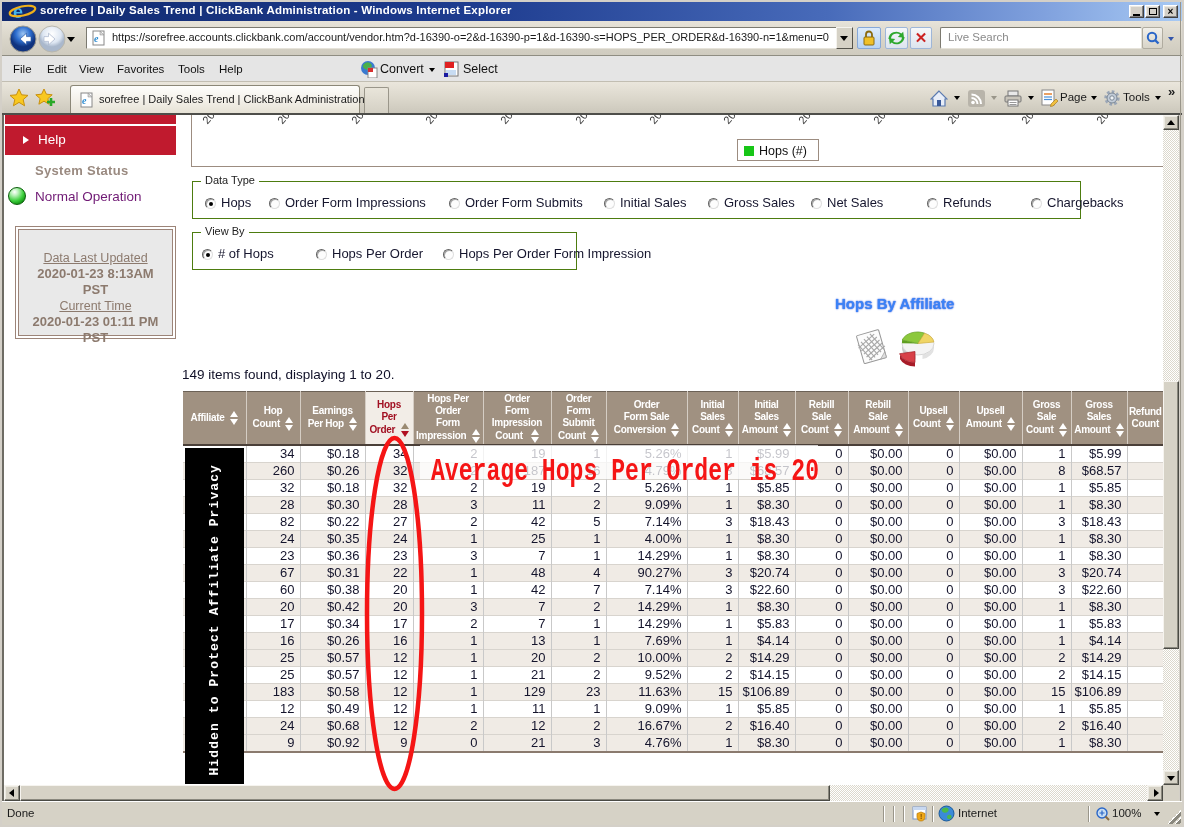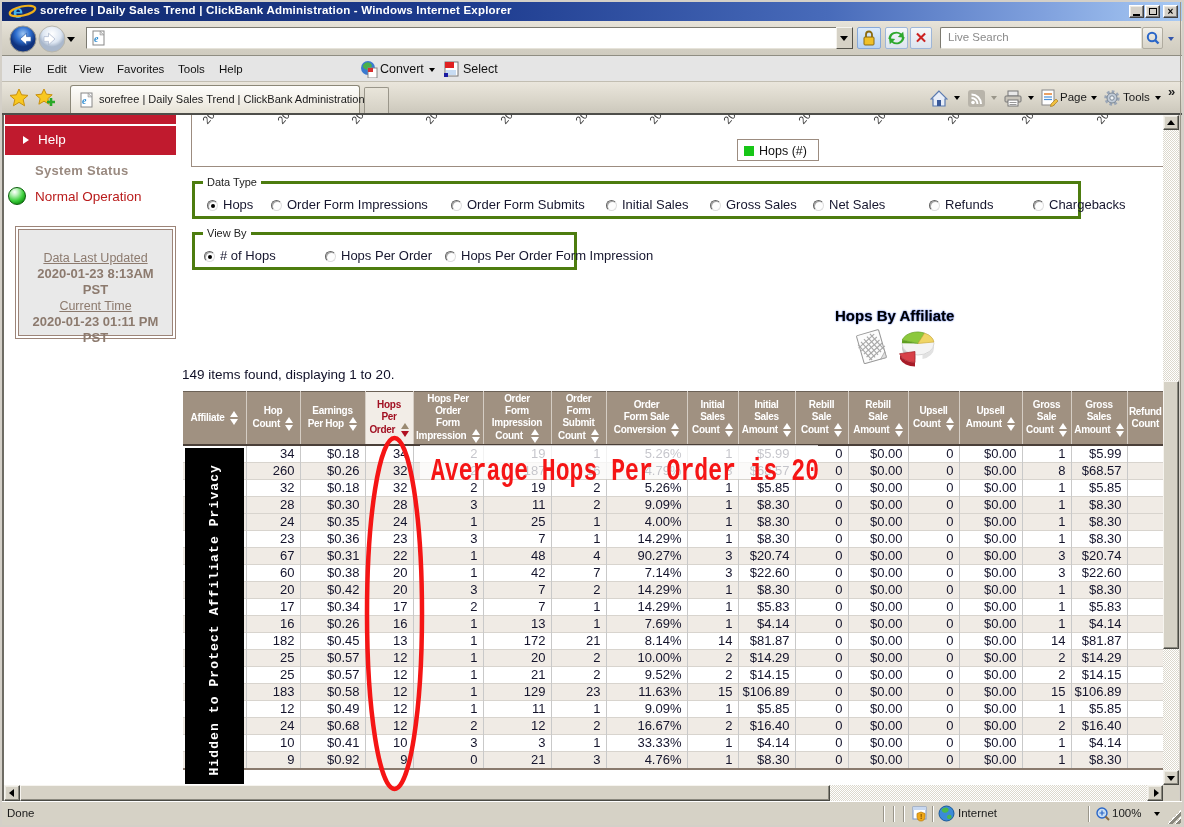--- a/index.html
+++ b/index.html
@@ -30,40 +30,40 @@
 
 #content{position:absolute;left:4px;top:115px;width:1159px;height:670px;background:#fff;overflow:hidden}
 #cborder-left{position:absolute;left:2px;top:115px;width:2px;height:686px;background:#6e6c64}
 
 #helpblock{position:absolute;left:1px;top:0;width:171px;height:40px;background:#c01a2e}
 #helpline{position:absolute;left:1px;top:9px;width:171px;height:2px;background:#fff}
 #helparr{width:0;height:0;border-top:4px solid transparent;border-bottom:4px solid transparent;border-left:6px solid #fff;position:absolute;left:19px;top:21px}
 #helptxt{position:absolute;left:34px;top:17px;color:#fff;font-size:13.5px}
 #sysstat{position:absolute;left:31px;top:48px;color:#9a8a80;font-size:13px;font-weight:bold;letter-spacing:.3px}
 #orb{position:absolute;left:4px;top:72px;width:18px;height:18px;border-radius:50%;background:radial-gradient(circle at 35% 25%,#ffffff 0%,#baf2ba 22%,#3fd03f 55%,#119111 80%,#066806 100%);border:1px solid #0a5c0a}
-#normop{position:absolute;left:31px;top:74px;color:#b91c1c;font-size:13.5px}
+#normop{position:absolute;left:31px;top:74px;color:#701a75;font-size:13.5px}
 #graybox{position:absolute;left:11px;top:111px;width:161px;height:113px;background:#9c8478;padding:1px}
 #graybox .inner2{width:100%;height:100%;background:#fff;padding:2px}
 #graybox .inner3{width:100%;height:100%;background:#e9e9e9;border:1px solid #9c8478;text-align:center;color:#8c7a6e;font-size:12.5px;padding-top:20px;line-height:16px}
 #graybox b{font-size:13px}
 
 #chartL{position:absolute;left:187px;top:0;width:1px;height:52px;background:#9c8c80}
 #chartB{position:absolute;left:187px;top:51px;width:972px;height:1px;background:#9c8c80}
 .rlab{position:absolute;top:-1px;font-size:11px;color:#3a3a3a;transform:rotate(-50deg);transform-origin:left bottom}
 #legend{position:absolute;left:733px;top:24px;width:82px;height:22px;border:1px solid #9c8c80;background:#fff}
 #legend i{position:absolute;left:6px;top:6px;width:10px;height:10px;background:#17c617}
 #legend span{position:absolute;left:21px;top:4px;font-size:12.5px;color:#111;font-family:"Liberation Sans",sans-serif}
 
-.fs{position:absolute;border:3px solid #4d7c0f}
+.fs{position:absolute;border:1px solid #4d7c0f}
 .fs .lg{position:absolute;top:-8px;left:8px;background:#fff;padding:0 4px;font-size:11px;color:#222;white-space:nowrap}
 .rg{position:absolute;white-space:nowrap;font-size:13px;color:#16162e}
 .rad{display:inline-block;width:11px;height:11px;border-radius:50%;background:#fdfdfd;border:1px solid;border-color:#636363 #dedede #dedede #636363;box-shadow:inset 1px 1px 0 #a8a8a8;vertical-align:-2px;position:relative;margin-right:5px}
 .rad.sel::after{content:'';position:absolute;left:2.5px;top:2.5px;width:4px;height:4px;border-radius:50%;background:#000}
 
-#hba{position:absolute;left:831px;top:192px;white-space:nowrap;font-size:15px;font-weight:bold;color:#000000;text-shadow:0 0 1.5px #5272de,0 0 1.5px #869ae8}
+#hba{position:absolute;left:831px;top:180px;white-space:nowrap;font-size:15px;font-weight:bold;color:#3b82f6;text-shadow:0 0 1.5px #5272de,0 0 1.5px #869ae8}
 #found{position:absolute;left:178px;top:252px;font-size:13.5px;color:#101028}
 
 #tbl{position:absolute;left:179px;top:276px;border-collapse:collapse;table-layout:fixed;width:980px}
 #tbl th{background:#a09181;color:#fff;font-size:10px;font-weight:bold;letter-spacing:-0.3px;line-height:12px;text-align:center;vertical-align:middle;border-left:1px solid #d5cdc4;padding:1px 0;height:53px}
 #tbl th.first{border-left:none}
 #tbl th.hl{background:#f2ede7;color:#a11022}
 #tbl thead tr{border-bottom:2px solid #4a3f38;border-top:1px solid #6b6156}
 #tbl td{font-size:13px;color:#14142c;text-align:right;padding:0 5px 0 0;height:17px;line-height:16px;border-left:1px solid #c9c9c9;overflow:hidden;white-space:nowrap}
 #tbl td.aff{border-left:none}
 #tbl tbody tr{border-bottom:1px solid #d8d4ce}
@@ -128,20 +128,21 @@
   <path d="M18.5 8.2 l-6.5 5.8 6.5 5.8 0-3.4 4.5 0 0-4.8-4.5 0z" fill="#fff" stroke="#1a4a9a" stroke-width=".6"></path>
   <path d="M40.5 8.2 l6.5 5.8-6.5 5.8 0-3.4-4.5 0 0-4.8 4.5 0z" fill="#fff" stroke="#9aa8c2" stroke-width=".6"></path>
  </svg>
  <div class="dna" style="left:65px;top:16px"></div>
  <div id="addr"></div>
  <svg class="abs" style="left:89px;top:9px" width="16" height="16" viewBox="0 0 16 16">
       <rect x="2" y="1" width="11" height="14" fill="#fff" stroke="#888"></rect>
       <path d="M9 1 l4 4-4 0z" fill="#d8d8d8" stroke="#888" stroke-width=".5"></path>
       <text x="3" y="12" font-size="10" fill="#2a8ad0" font-style="italic" font-weight="bold" font-family="Liberation Serif">e</text>
     </svg>
+ <div id="addrtxt">https://sorefree.accounts.clickbank.com/account/vendor.htm?d-16390-o=2&amp;d-16390-p=1&amp;d-16390-s=HOPS_PER_ORDER&amp;d-16390-n=1&amp;menu=0</div>
  <div id="combobtn">
       <div class="dna" style="left:3px;top:8px"></div>
     </div>
  <div class="tbtn" style="left:855px;width:24px;background:linear-gradient(180deg,#dcebfc,#b8d4f4);border-color:#86a8d8">
    <svg width="22" height="20" viewBox="0 0 22 20">
         <rect x="6" y="9" width="10" height="8" rx="1" stroke="#8a6a10" fill="#f0c028"></rect>
         <path d="M8 9 v-2.5 a3 3 0 0 1 6 0 V9" fill="none" stroke="#8a6a10" stroke-width="1.8"></path>
       </svg>
  </div>
  <div class="tbtn" style="left:883px;width:23px;background:linear-gradient(180deg,#f6f8fa,#dde4ee);border-color:#9eb6d8">
@@ -292,21 +293,21 @@
     <span class="rg" style="left:256px;top:13px"><i class="rad"></i>Order Form Submits</span>
     <span class="rg" style="left:411px;top:13px"><i class="rad"></i>Initial Sales</span>
     <span class="rg" style="left:515px;top:13px"><i class="rad"></i>Gross Sales</span>
     <span class="rg" style="left:618px;top:13px"><i class="rad"></i>Net Sales</span>
     <span class="rg" style="left:734px;top:13px"><i class="rad"></i>Refunds</span>
     <span class="rg" style="left:838px;top:13px"><i class="rad"></i>Chargebacks</span>
   </div>
   <div class="fs" style="left:188px;top:117px;width:385px;height:38px">
     <span class="lg">View By</span>
     <span class="rg" style="left:9px;top:13px"><i class="rad sel"></i># of Hops</span>
-    <span class="rg" style="left:130px;top:13px"><i class="rad"></i>Hops Per Order</span>
+    <span class="rg" style="left:123px;top:13px"><i class="rad"></i>Hops Per Order</span>
     <span class="rg" style="left:250px;top:13px"><i class="rad"></i>Hops Per Order Form Impression</span>
   </div>
 
   <div id="hba">Hops By Affiliate</div>
   <svg class="abs" style="left:850px;top:213px" width="36" height="38" viewBox="0 0 36 38">
     <g transform="rotate(-16 18 19)">
         <rect x="6" y="4" width="23" height="29" rx="1" fill="#fcfcfc" stroke="#989898"></rect>
     <g stroke="#a8a8a8" stroke-width="1.1" transform="rotate(-26 17.5 18.5)">
       <line x1="7" y1="11" x2="28" y2="11"></line>
           <line x1="7" y1="15" x2="28" y2="15"></line>
@@ -448,20 +449,39 @@
           <td>1</td>
           <td>$8.30</td>
           <td>0</td>
           <td>$0.00</td>
           <td>0</td>
           <td>$0.00</td>
           <td>1</td>
           <td>$8.30</td>
           <td class="last"></td>
         </tr>
+<tr class="odd">
+          <td class="aff"></td>
+          <td>82</td>
+          <td>$0.22</td>
+          <td class="hl">27</td>
+          <td>2</td>
+          <td>42</td>
+          <td>5</td>
+          <td>7.14%</td>
+          <td>3</td>
+          <td>$18.43</td>
+          <td>0</td>
+          <td>$0.00</td>
+          <td>0</td>
+          <td>$0.00</td>
+          <td>3</td>
+          <td>$18.43</td>
+          <td class="last"></td>
+        </tr>
 <tr class="even">
           <td class="aff"></td>
           <td>24</td>
           <td>$0.35</td>
           <td class="hl">24</td>
           <td>1</td>
           <td>25</td>
           <td>1</td>
           <td>4.00%</td>
           <td>1</td>
@@ -579,39 +599,20 @@
           <td>1</td>
           <td>7.69%</td>
           <td>1</td>
           <td>$4.14</td>
           <td>0</td>
           <td>$0.00</td>
           <td>0</td>
           <td>$0.00</td>
           <td>1</td>
           <td>$4.14</td>
-          <td class="last"></td>
-        </tr>
-<tr class="odd">
-          <td class="aff"></td>
-          <td>182</td>
-          <td>$0.45</td>
-          <td class="hl">13</td>
-          <td>1</td>
-          <td>172</td>
-          <td>21</td>
-          <td>8.14%</td>
-          <td>14</td>
-          <td>$81.87</td>
-          <td>0</td>
-          <td>$0.00</td>
-          <td>0</td>
-          <td>$0.00</td>
-          <td>14</td>
-          <td>$81.87</td>
           <td class="last"></td>
         </tr>
 <tr class="even">
           <td class="aff"></td>
           <td>25</td>
           <td>$0.57</td>
           <td class="hl">12</td>
           <td>1</td>
           <td>20</td>
           <td>2</td>
@@ -693,39 +694,20 @@
           <td>2</td>
           <td>16.67%</td>
           <td>2</td>
           <td>$16.40</td>
           <td>0</td>
           <td>$0.00</td>
           <td>0</td>
           <td>$0.00</td>
           <td>2</td>
           <td>$16.40</td>
-          <td class="last"></td>
-        </tr>
-<tr class="odd">
-          <td class="aff"></td>
-          <td>10</td>
-          <td>$0.41</td>
-          <td class="hl">10</td>
-          <td>3</td>
-          <td>3</td>
-          <td>1</td>
-          <td>33.33%</td>
-          <td>1</td>
-          <td>$4.14</td>
-          <td>0</td>
-          <td>$0.00</td>
-          <td>0</td>
-          <td>$0.00</td>
-          <td>1</td>
-          <td>$4.14</td>
           <td class="last"></td>
         </tr>
 <tr class="even">
           <td class="aff"></td>
           <td>9</td>
           <td>$0.92</td>
           <td class="hl">9</td>
           <td>0</td>
           <td>21</td>
           <td>3</td>

